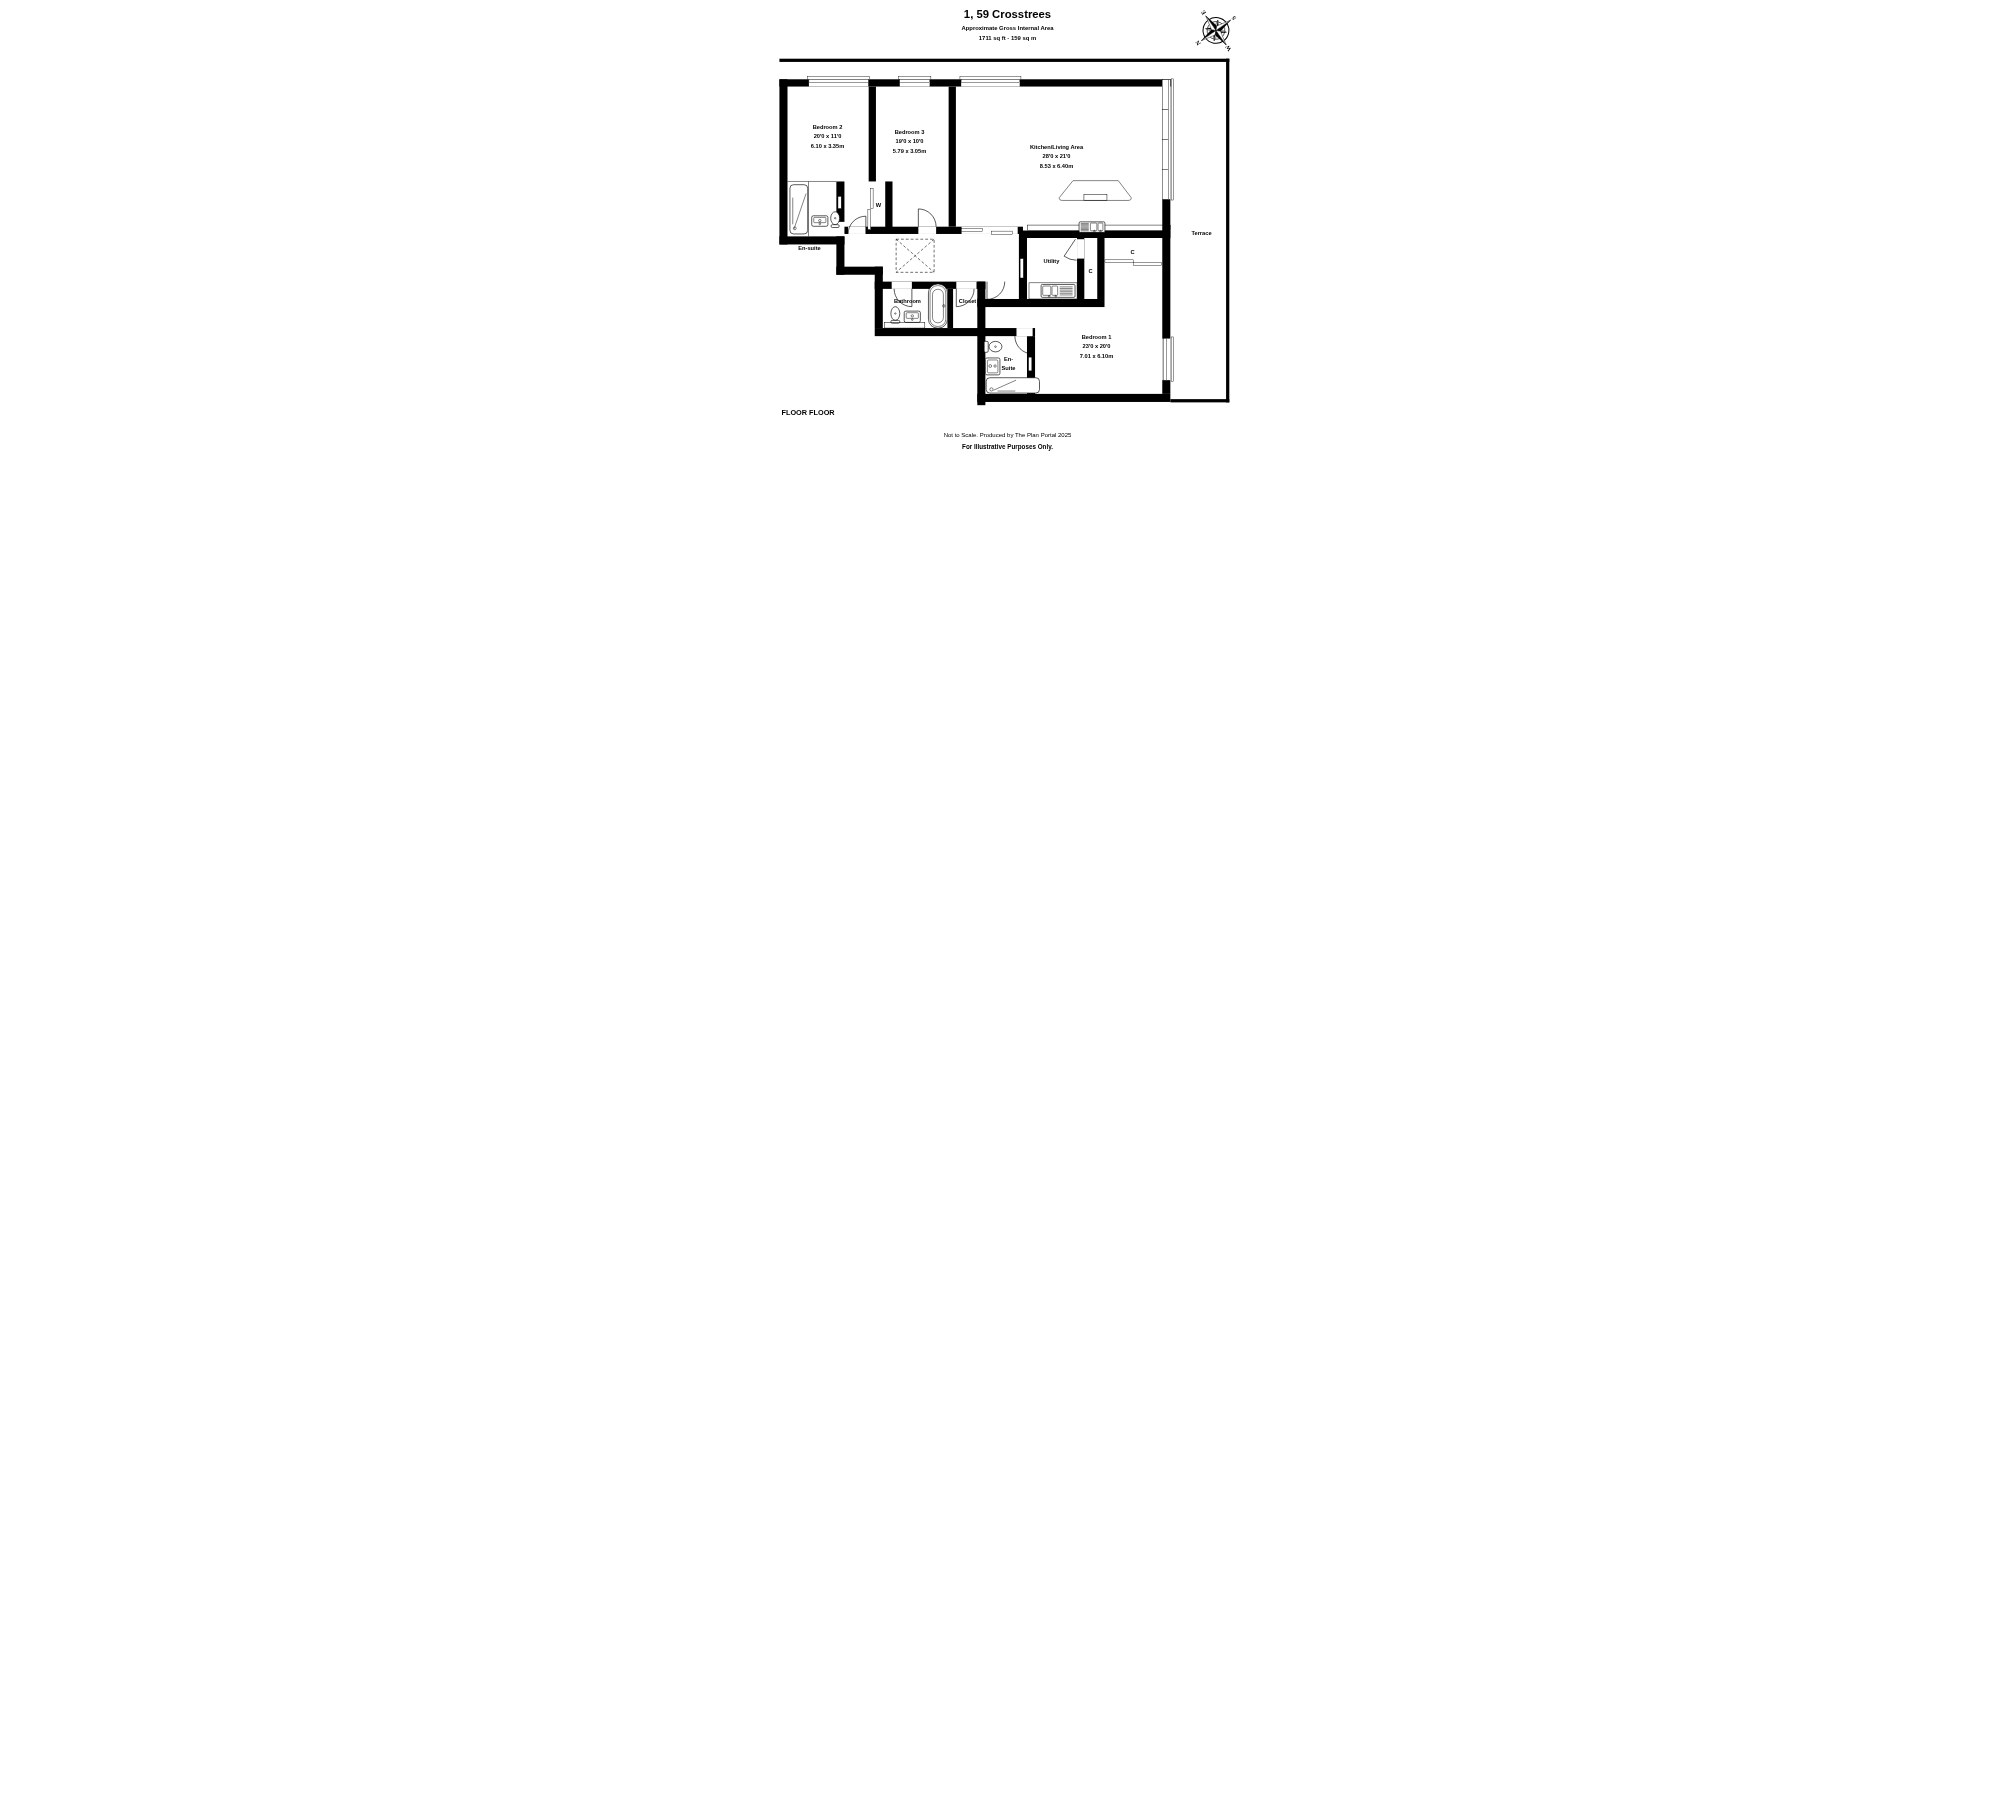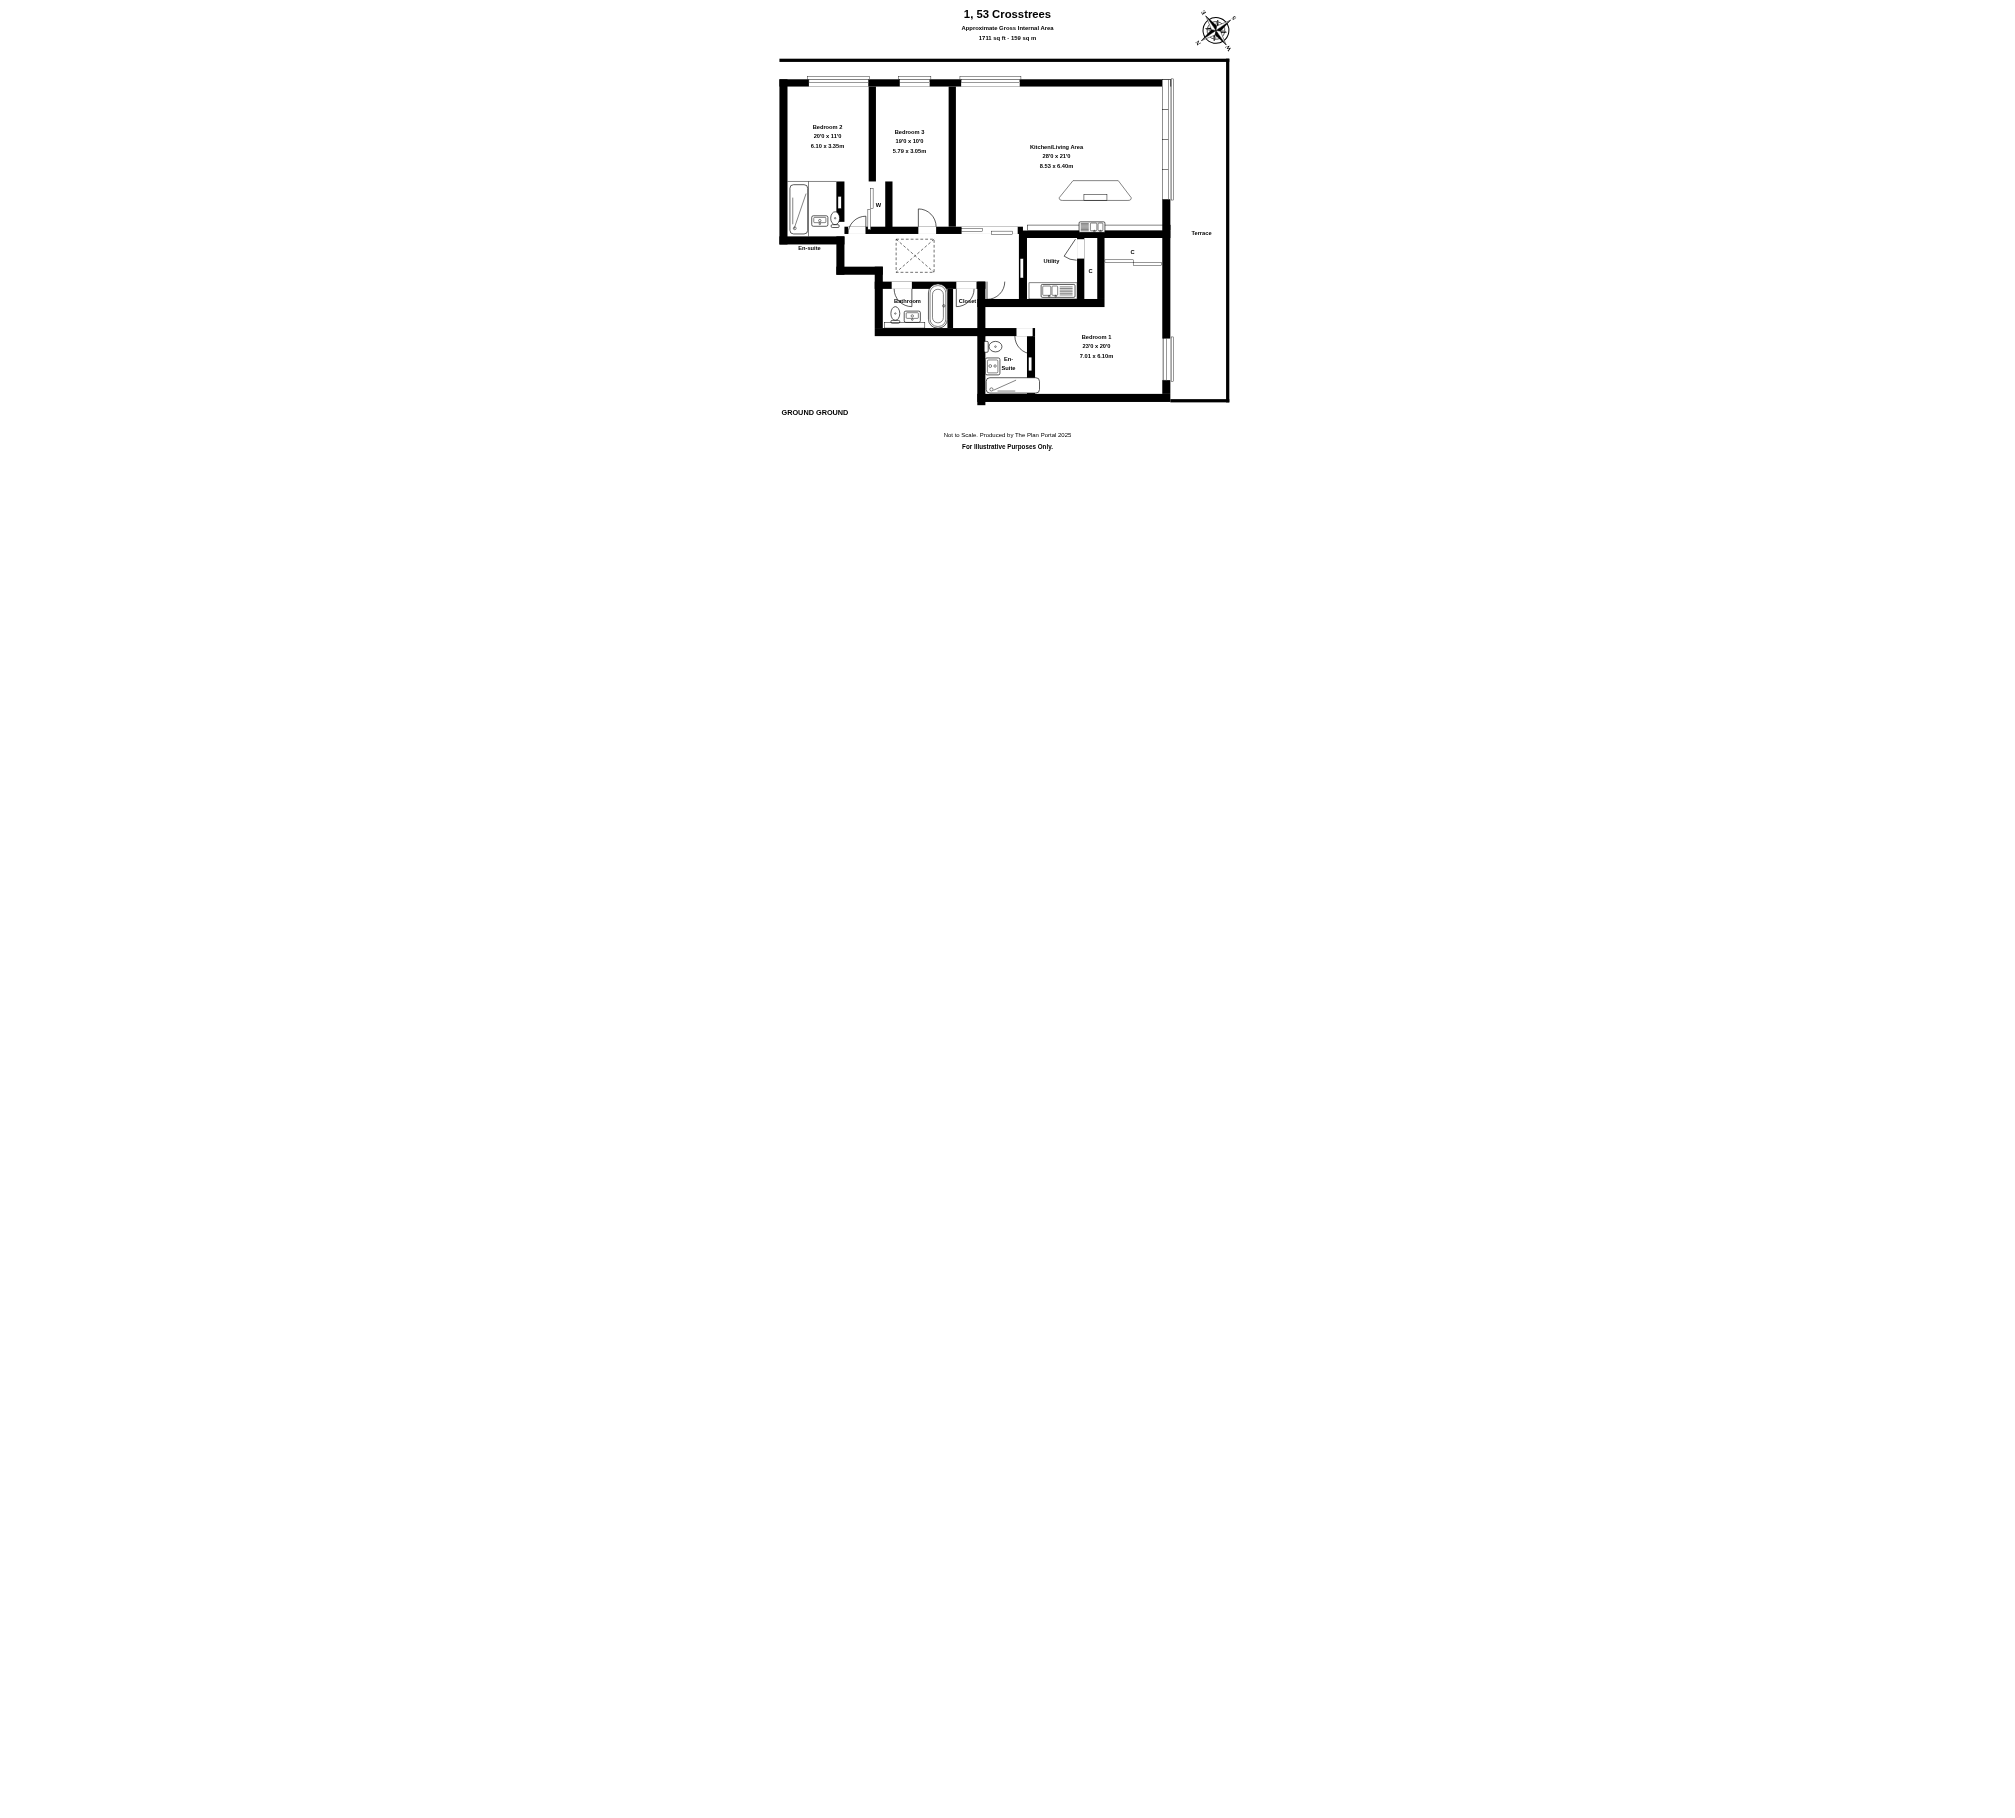--- a/index.html
+++ b/index.html
@@ -274,21 +274,21 @@
           <path class="cmp-b" d="M0,0 L8,-8 L0,-44 Z"></path>
           <path class="cmp-w" d="M0,0 L-8,-8 L0,-44 Z"></path>
         </g>
       <text class="cmp" x="0" y="-54">N</text>
       <text class="cmp" x="54" y="0">E</text>
       <text class="cmp" x="0" y="54">S</text>
       <text class="cmp" x="-54" y="0">W</text>
     </g>
   </svg>
 
-  <div class="lbl title" style="left:252px;top:13.7px;">1, 53 Crosstrees</div>
+  <div class="lbl title" style="left:252px;top:13.7px;">1, 59 Crosstrees</div>
   <div class="lbl subtitle" style="left:252px;top:28px;">Approximate Gross Internal Area</div>
   <div class="lbl area" style="left:252px;top:38px;">1711 sq ft - 159 sq m</div>
 
   <div class="lbl room" style="left:72px;top:137px;">
     <span style="display:block">Bedroom 2</span>
     <span style="display:block">20'0 x 11'0</span>
     <span style="display:block">6.10 x 3.35m</span>
   </div>
 
   <div class="lbl room" style="left:154px;top:142px;">
@@ -316,18 +316,18 @@
   <div class="lbl room" style="left:377px;top:253px;">C</div>
   <div class="lbl room" style="left:446px;top:234px;">Terrace</div>
   <div class="lbl room" style="left:152px;top:302px;">Bathroom</div>
   <div class="lbl room" style="left:212px;top:302px;">Closet</div>
 
   <div class="lbl room" style="left:253px;top:364px;">
     <span style="display:block">En-</span>
     <span style="display:block">Suite</span>
   </div>
 
-  <div class="lbl floorlbl" style="left:26px;top:412px;">GROUND GROUND</div>
+  <div class="lbl floorlbl" style="left:26px;top:412px;">FLOOR FLOOR</div>
   <div class="lbl foot1" style="left:252px;top:435px;">Not to Scale. Produced by The Plan Portal 2025</div>
   <div class="lbl foot2" style="left:252px;top:446px;">For Illustrative Purposes Only.</div>
 
 </div>
 
 
 </body></html>

